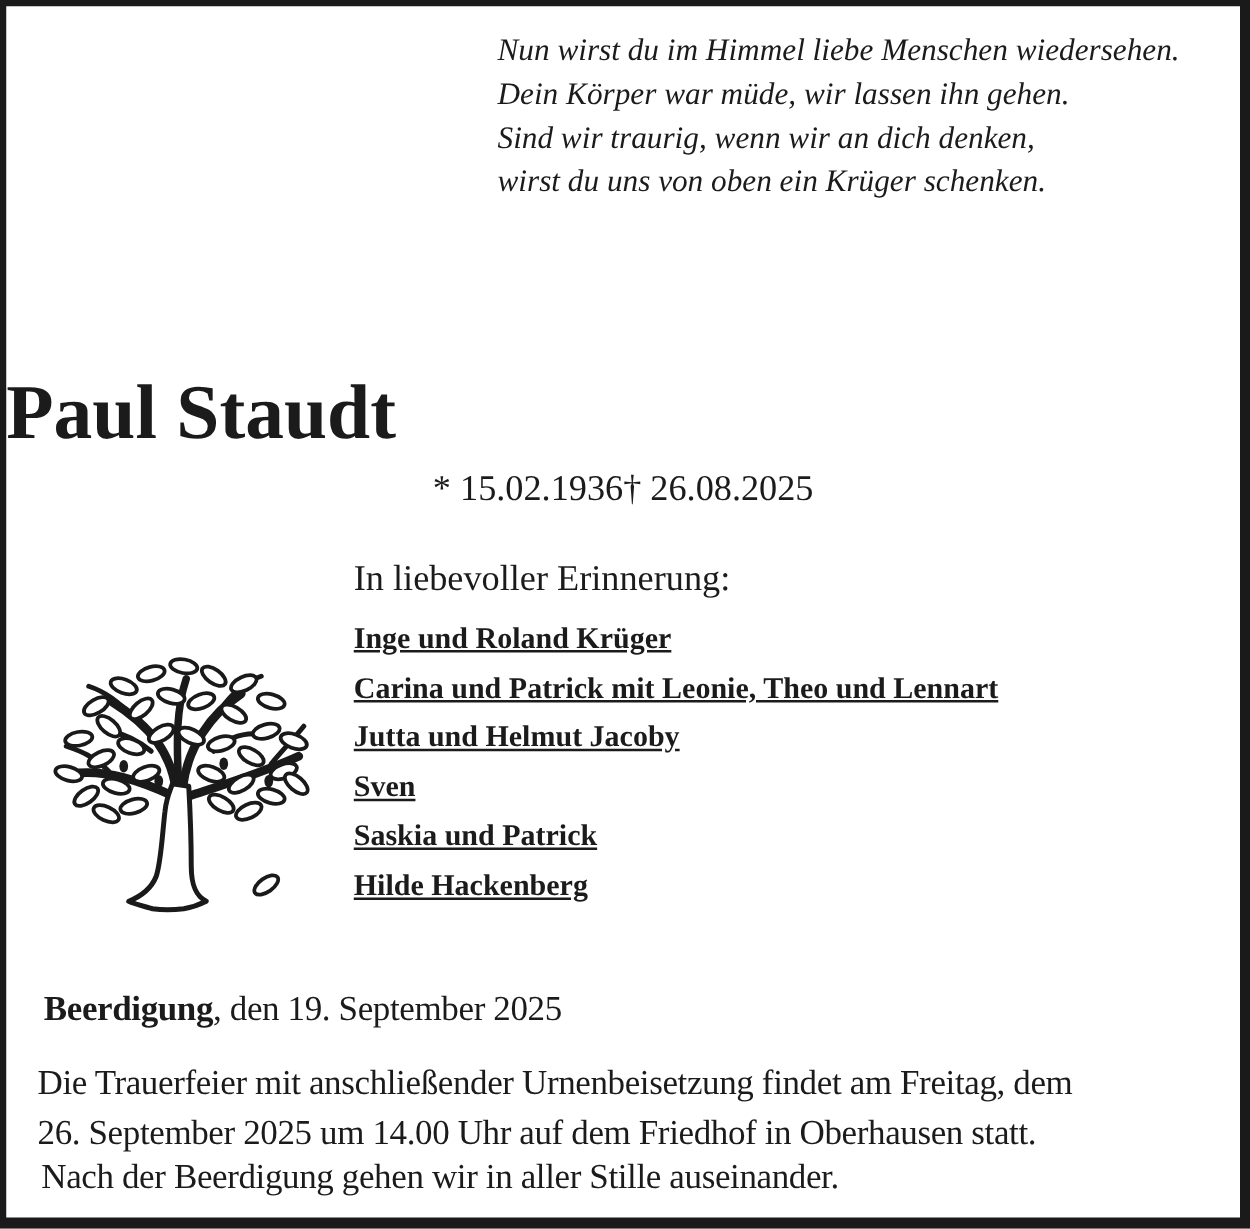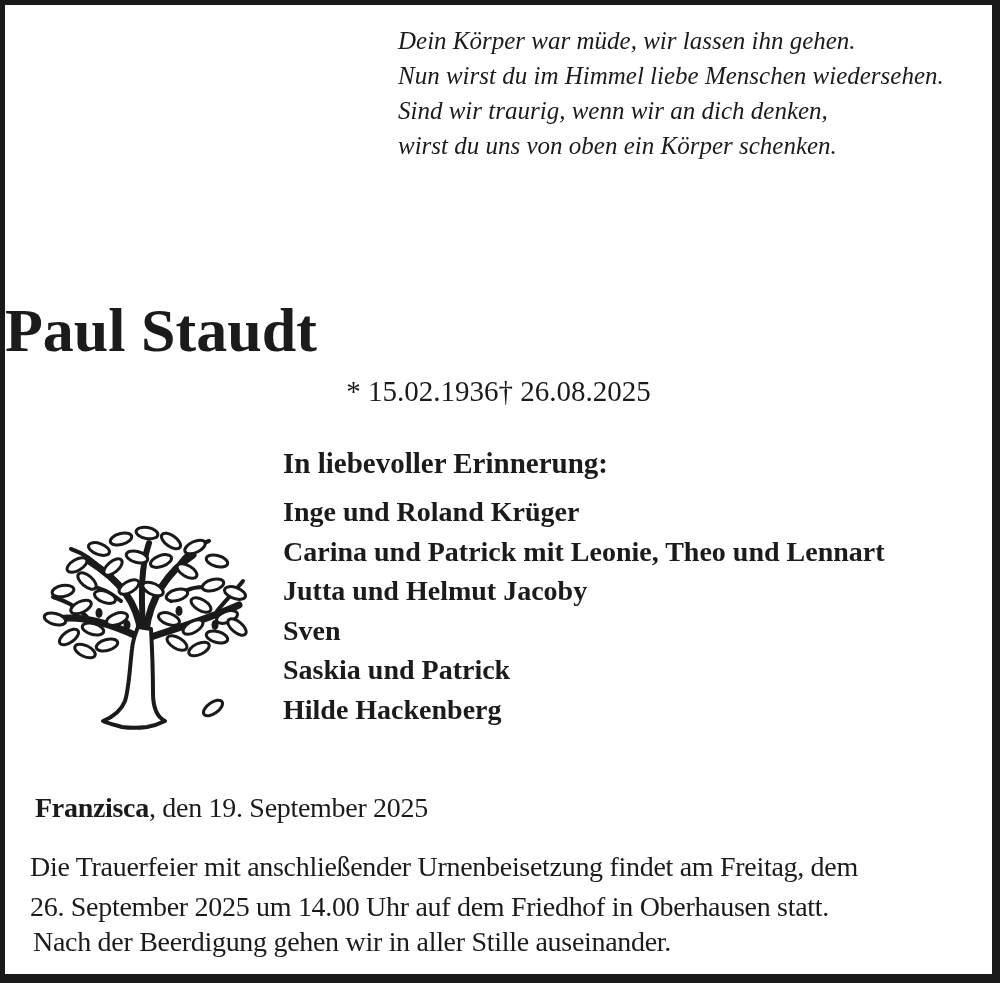--- a/index.html
+++ b/index.html
@@ -51,30 +51,31 @@
     width: 100%;
     display: flex;
     justify-content: center;
     font-size: 29px;
   }
   .memorial-heading {
     position: absolute;
     left: 278px;
     top: 442px;
     font-size: 29px;
-    font-weight: bold;
+    font-weight: normal;
   }
   .mourners {
     position: absolute;
     left: 278px;
     top: 487px;
-    font-size: 28px;
+    font-size: 24px;
     font-weight: bold;
     line-height: 39.5px;
     white-space: nowrap;
+    text-decoration: underline;
   }
   .tree {
     position: absolute;
     left: 24px;
     top: 500px;
   }
   .place-date {
     position: absolute;
     left: 30px;
     top: 787px;
@@ -99,24 +100,24 @@
     letter-spacing: -0.3px;
     white-space: nowrap;
   }
 </style>
 </head>
 <body>
 
 <div class="page">
 
   <div class="poem">
+    <div>Nun wirst du im Himmel liebe Menschen wiedersehen.</div>
     <div>Dein Körper war müde, wir lassen ihn gehen.</div>
-    <div>Nun wirst du im Himmel liebe Menschen wiedersehen.</div>
     <div>Sind wir traurig, wenn wir an dich denken,</div>
-    <div>wirst du uns von oben ein Körper schenken.</div>
+    <div>wirst du uns von oben ein Krüger schenken.</div>
   </div>
 
 
   <h1 class="name">Paul Staudt</h1>
 
   <div class="dates">
     <span>* 15.02.1936</span>
     <span>† 26.08.2025</span>
   </div>
 
@@ -190,21 +191,21 @@
 
     <g fill="#1a1a1a">
       <ellipse cx="98" cy="120" rx="3.5" ry="5"></ellipse>
       <ellipse cx="186" cy="120" rx="3.5" ry="5"></ellipse>
       <ellipse cx="150" cy="106" rx="3.5" ry="5"></ellipse>
       <ellipse cx="70" cy="108" rx="3.5" ry="5"></ellipse>
     </g>
   </svg>
 
   <div class="place-date">
-    <span class="place">Franzisca</span><span>, den 19. September 2025</span>
+    <span class="place">Beerdigung</span><span>, den 19. September 2025</span>
   </div>
 
   <div class="funeral">
     <div>Die Trauerfeier mit anschließender Urnenbeisetzung findet am Freitag, dem</div>
     <div>26. September 2025 um 14.00 Uhr auf dem Friedhof in Oberhausen statt.</div>
   </div>
 
   <div class="closing">Nach der Beerdigung gehen wir in aller Stille auseinander.</div>
 
 </div>

